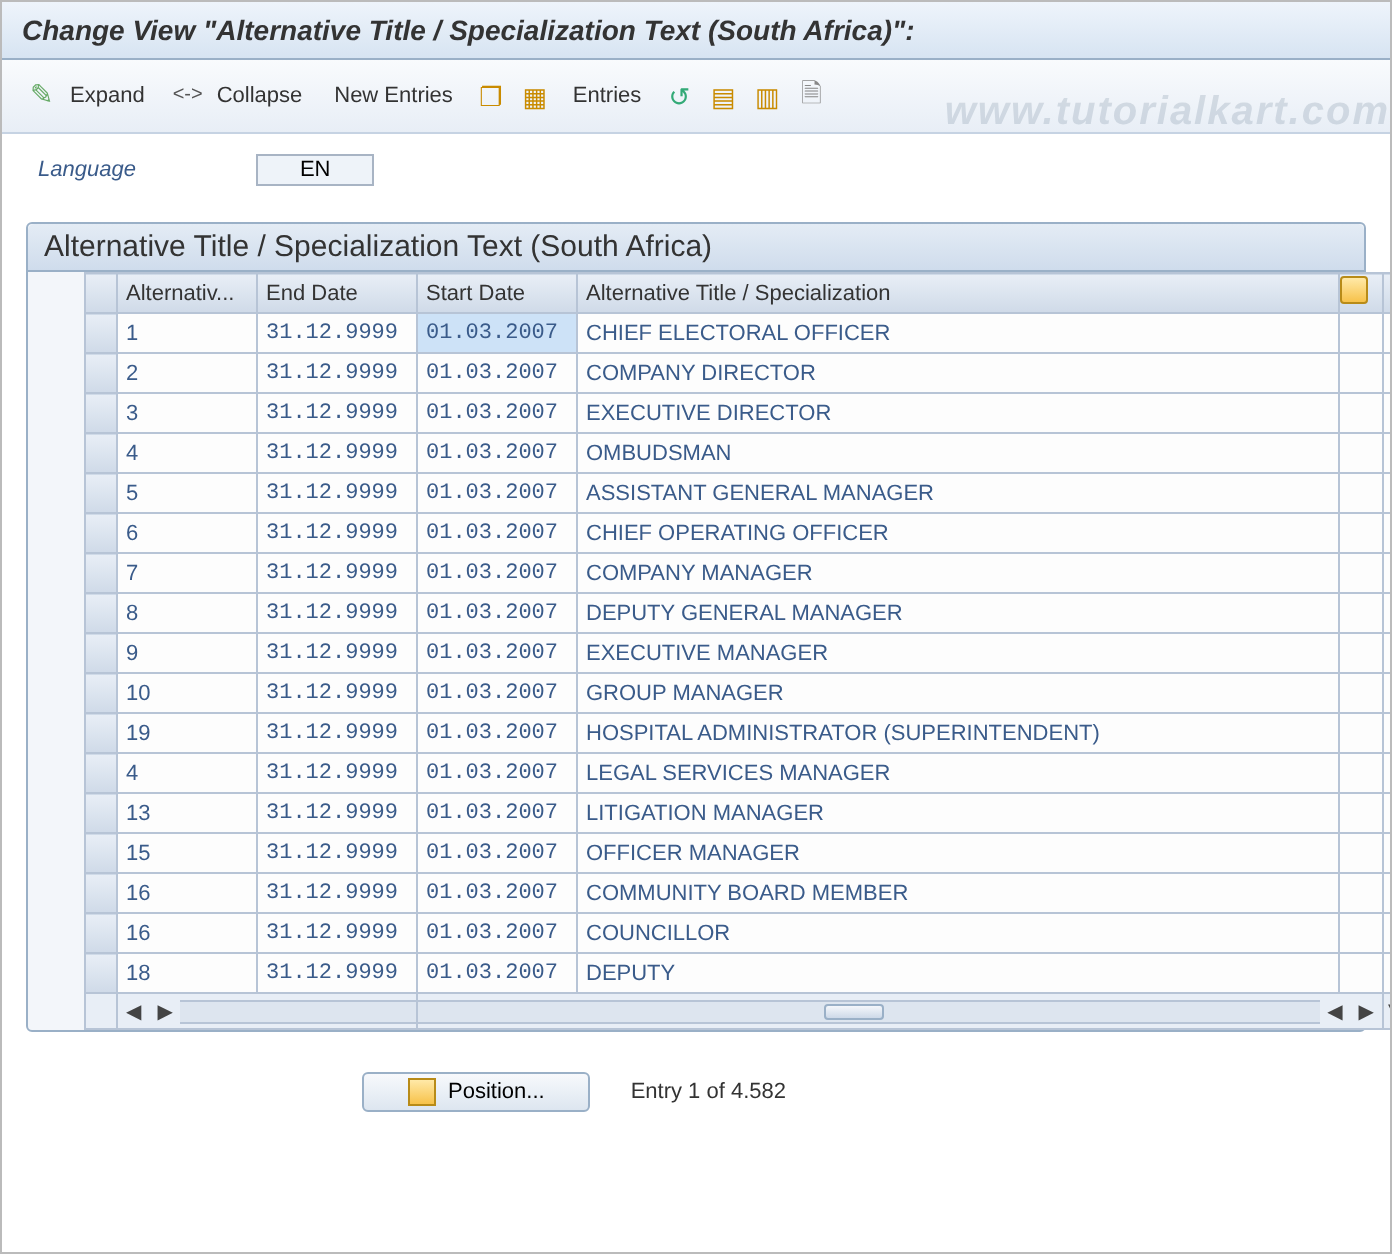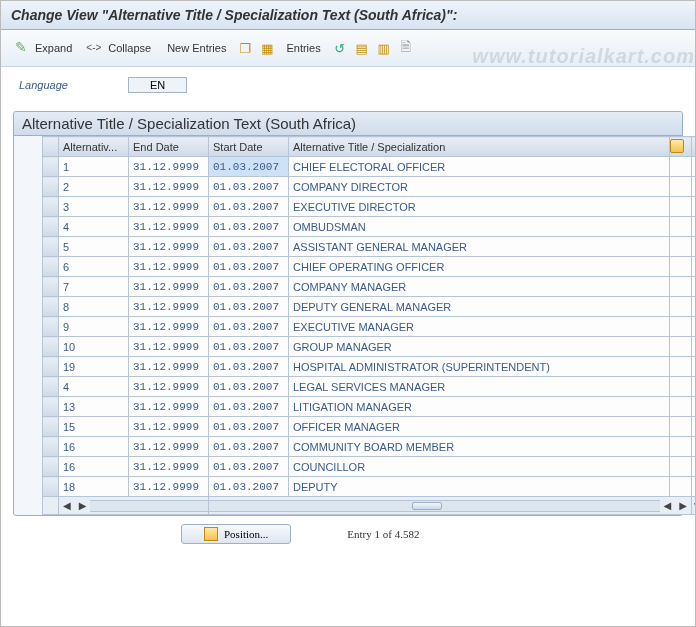--- a/index.html
+++ b/index.html
@@ -140,35 +140,34 @@
     flex:1;height:12px;background:#dde5ef;border:1px solid #b7c4d6;
     border-left:none;border-right:none;position:relative;
   }
   .hscroll .grip {
     position:absolute;left:45%;top:1px;width:30px;height:8px;
     background:linear-gradient(to bottom,#f4f7fb,#cdd9e8);
     border:1px solid #9ab0c7;border-radius:2px;
   }
   .footer {
     display:flex;align-items:center;gap:20px;
-    padding:8px 0 0 180px;
-    font-family:Liberation Serif, serif;
+    padding:20px 0 0 180px;
   }
   .pos-btn {
     display:inline-flex;align-items:center;gap:6px;
     background:linear-gradient(to bottom,#f7f9fc,#dde6f0);
     border:1px solid #9ab0c7;border-radius:3px;
     padding:2px 22px;cursor:pointer;font-size:11px;
   }
   .pos-ico {
     width:14px;height:14px;display:inline-block;
     background:linear-gradient(to bottom,#ffe9a8,#f7c24a);
     border:1px solid #b88b18;
   }
-  .entry-txt { color:#333;margin-left:36px; }
+  .entry-txt { color:#333; }
   .watermark {
     position:absolute;top:44px;right:0;
     font-size:20px;font-weight:bold;color:rgba(120,140,160,0.25);
     font-style:italic;letter-spacing:1px;pointer-events:none;
   }
 </style>
 </head>
 <body>
 
 <div class="title-bar">

